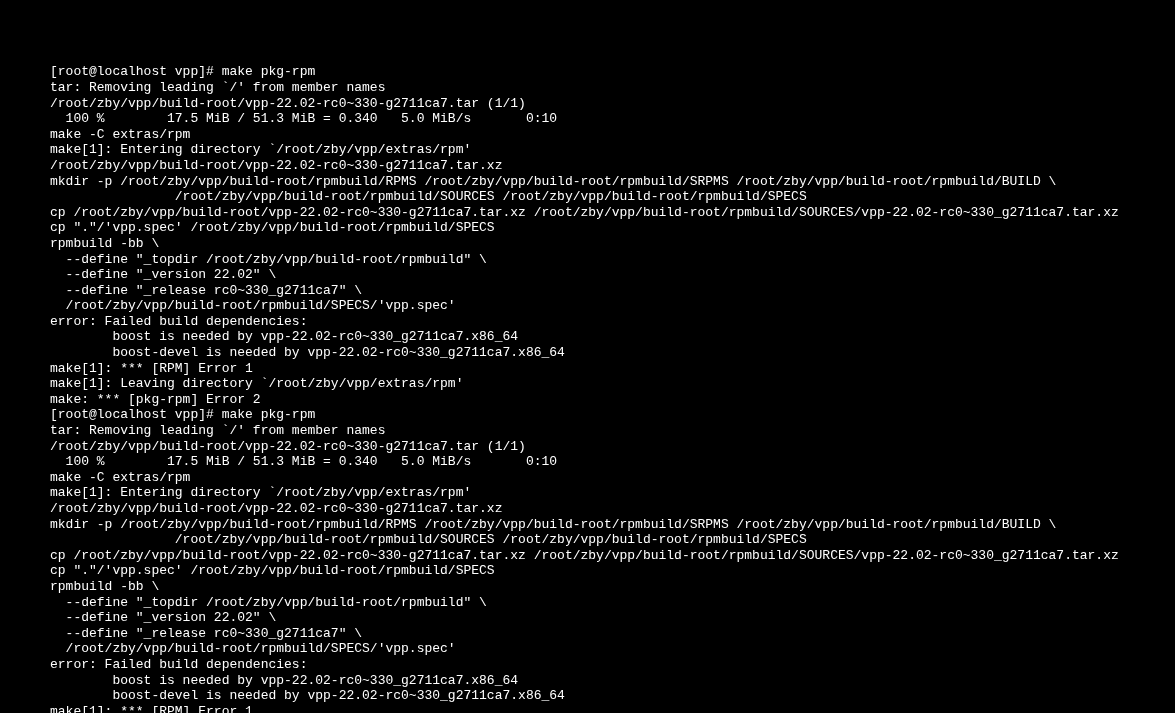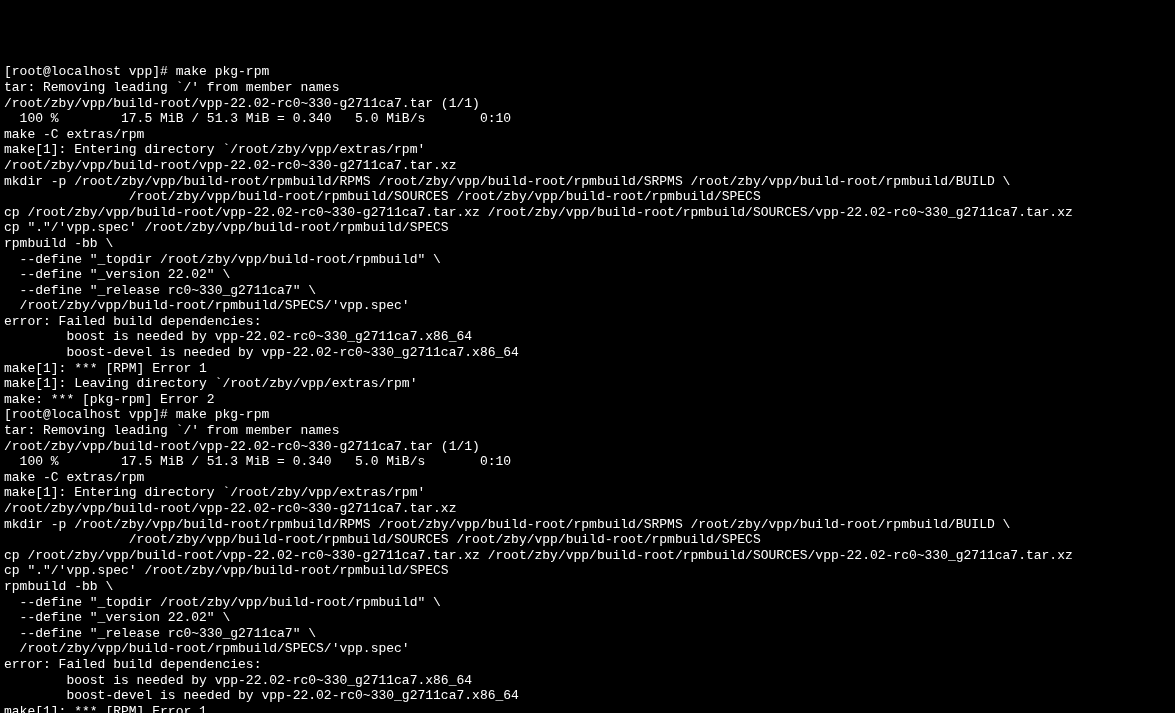--- a/index.html
+++ b/index.html
@@ -14,20 +14,21 @@
       font-size: 13px;
       line-height: 1.2;
       padding: 2px 4px;
       white-space: pre;
       overflow-x: auto;
       width: 1175px;
       height: 713px;
     }
     .terminal-line {
       white-space: pre;
+      margin-left: 46px;
     }
   </style>
 </head>
 <body>
 
 
 
 <div id="terminal-container"><div class="terminal-line">[root@localhost vpp]# make pkg-rpm</div><div class="terminal-line">tar: Removing leading `/' from member names</div><div class="terminal-line">/root/zby/vpp/build-root/vpp-22.02-rc0~330-g2711ca7.tar (1/1)</div><div class="terminal-line">  100 %        17.5 MiB / 51.3 MiB = 0.340   5.0 MiB/s       0:10</div><div class="terminal-line">make -C extras/rpm</div><div class="terminal-line">make[1]: Entering directory `/root/zby/vpp/extras/rpm'</div><div class="terminal-line">/root/zby/vpp/build-root/vpp-22.02-rc0~330-g2711ca7.tar.xz</div><div class="terminal-line">mkdir -p /root/zby/vpp/build-root/rpmbuild/RPMS /root/zby/vpp/build-root/rpmbuild/SRPMS /root/zby/vpp/build-root/rpmbuild/BUILD \</div><div class="terminal-line">                /root/zby/vpp/build-root/rpmbuild/SOURCES /root/zby/vpp/build-root/rpmbuild/SPECS</div><div class="terminal-line">cp /root/zby/vpp/build-root/vpp-22.02-rc0~330-g2711ca7.tar.xz /root/zby/vpp/build-root/rpmbuild/SOURCES/vpp-22.02-rc0~330_g2711ca7.tar.xz</div><div class="terminal-line">cp "."/'vpp.spec' /root/zby/vpp/build-root/rpmbuild/SPECS</div><div class="terminal-line">rpmbuild -bb \</div><div class="terminal-line">  --define "_topdir /root/zby/vpp/build-root/rpmbuild" \</div><div class="terminal-line">  --define "_version 22.02" \</div><div class="terminal-line">  --define "_release rc0~330_g2711ca7" \</div><div class="terminal-line">  /root/zby/vpp/build-root/rpmbuild/SPECS/'vpp.spec'</div><div class="terminal-line">error: Failed build dependencies:</div><div class="terminal-line">        boost is needed by vpp-22.02-rc0~330_g2711ca7.x86_64</div><div class="terminal-line">        boost-devel is needed by vpp-22.02-rc0~330_g2711ca7.x86_64</div><div class="terminal-line">make[1]: *** [RPM] Error 1</div><div class="terminal-line">make[1]: Leaving directory `/root/zby/vpp/extras/rpm'</div><div class="terminal-line">make: *** [pkg-rpm] Error 2</div><div class="terminal-line">[root@localhost vpp]# make pkg-rpm</div><div class="terminal-line">tar: Removing leading `/' from member names</div><div class="terminal-line">/root/zby/vpp/build-root/vpp-22.02-rc0~330-g2711ca7.tar (1/1)</div><div class="terminal-line">  100 %        17.5 MiB / 51.3 MiB = 0.340   5.0 MiB/s       0:10</div><div class="terminal-line">make -C extras/rpm</div><div class="terminal-line">make[1]: Entering directory `/root/zby/vpp/extras/rpm'</div><div class="terminal-line">/root/zby/vpp/build-root/vpp-22.02-rc0~330-g2711ca7.tar.xz</div><div class="terminal-line">mkdir -p /root/zby/vpp/build-root/rpmbuild/RPMS /root/zby/vpp/build-root/rpmbuild/SRPMS /root/zby/vpp/build-root/rpmbuild/BUILD \</div><div class="terminal-line">                /root/zby/vpp/build-root/rpmbuild/SOURCES /root/zby/vpp/build-root/rpmbuild/SPECS</div><div class="terminal-line">cp /root/zby/vpp/build-root/vpp-22.02-rc0~330-g2711ca7.tar.xz /root/zby/vpp/build-root/rpmbuild/SOURCES/vpp-22.02-rc0~330_g2711ca7.tar.xz</div><div class="terminal-line">cp "."/'vpp.spec' /root/zby/vpp/build-root/rpmbuild/SPECS</div><div class="terminal-line">rpmbuild -bb \</div><div class="terminal-line">  --define "_topdir /root/zby/vpp/build-root/rpmbuild" \</div><div class="terminal-line">  --define "_version 22.02" \</div><div class="terminal-line">  --define "_release rc0~330_g2711ca7" \</div><div class="terminal-line">  /root/zby/vpp/build-root/rpmbuild/SPECS/'vpp.spec'</div><div class="terminal-line">error: Failed build dependencies:</div><div class="terminal-line">        boost is needed by vpp-22.02-rc0~330_g2711ca7.x86_64</div><div class="terminal-line">        boost-devel is needed by vpp-22.02-rc0~330_g2711ca7.x86_64</div><div class="terminal-line">make[1]: *** [RPM] Error 1</div></div>
 
 

